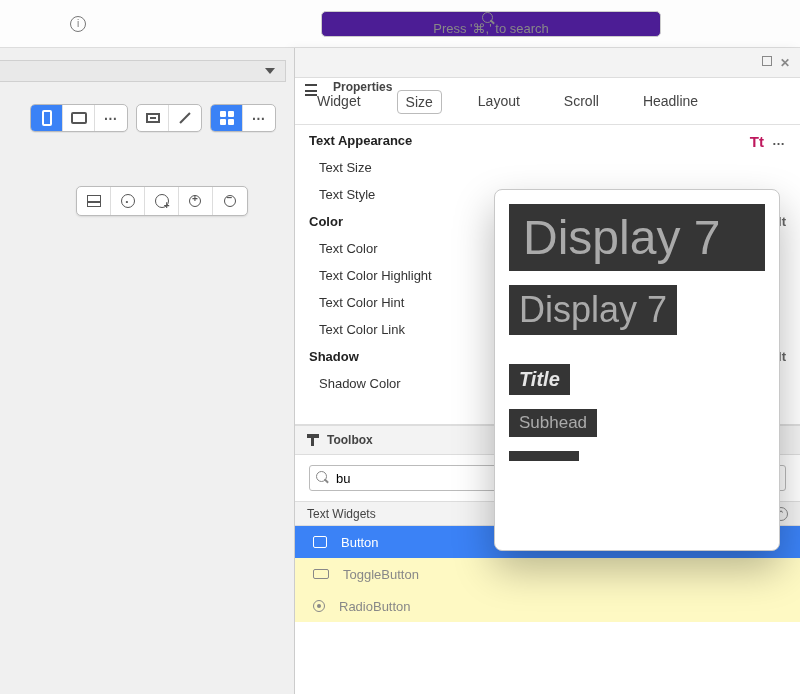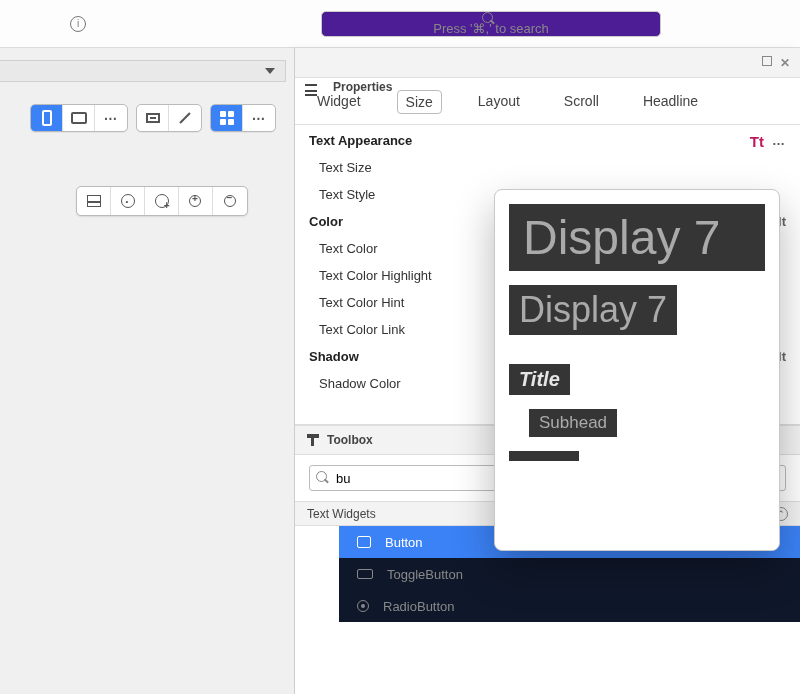--- a/index.html
+++ b/index.html
@@ -202,21 +202,21 @@
   }
   .toolbox-search .wrap{position:relative;}
   .toolbox-search .mag{position:absolute;left:7px;top:6px;}
 
   .section-head{
     background:#f3f3f3;border-bottom:1px solid #ddd;
     height:24px;display:flex;align-items:center;justify-content:space-between;
     padding:0 12px;font-size:12px;color:#444;
   }
   .chev-up{width:14px;height:14px;border:1px solid #888;border-radius:50%;display:flex;align-items:center;justify-content:center;font-size:9px;color:#666;}
-  .tb-list{background:#0f172a;margin-left:44px;}
+  .tb-list{background:#fef9c3;}
   .tb-item{height:32px;display:flex;align-items:center;gap:14px;padding:0 18px;font-size:13px;color:#888;}
   .tb-item.selected{background:#3b82f6;color:#fff;}
   .tb-ic{width:14px;height:12px;display:inline-block;border:1.5px solid currentColor;border-radius:2px;}
   .tb-ic.radio{border-radius:50%;width:12px;height:12px;position:relative;}
   .tb-ic.radio::after{content:"";position:absolute;inset:3px;border-radius:50%;background:currentColor;}
   .tb-ic.toggle{width:16px;height:10px;border-radius:2px;}
 
   
   .popover {
     position:absolute;
@@ -239,21 +239,21 @@
   }
   .style-opt{
     display:inline-block;margin-bottom:14px;padding:4px 10px;
     background:#353535;color:#aaa;
     white-space:nowrap;
   }
   .style-opt.d2{font-size:48px;padding:6px 14px;width:100%;}
   .style-opt.d1{font-size:36px;}
   .style-opt.hl{font-size:26px;color:#e6e6e6;}
   .style-opt.tt{font-size:20px;color:#e6e6e6;font-weight:600;font-style:italic;}
-  .style-opt.sh{font-size:17px;margin-left:20px;}
+  .style-opt.sh{font-size:17px;}
   .style-bar{width:70px;height:10px;background:#353535;}
 
 </style>
 </head>
 <body>
 
 <div class="top-toolbar">
   <span class="info-icon">i</span>
   <div class="search-box">
     <span class="mag"></span>

